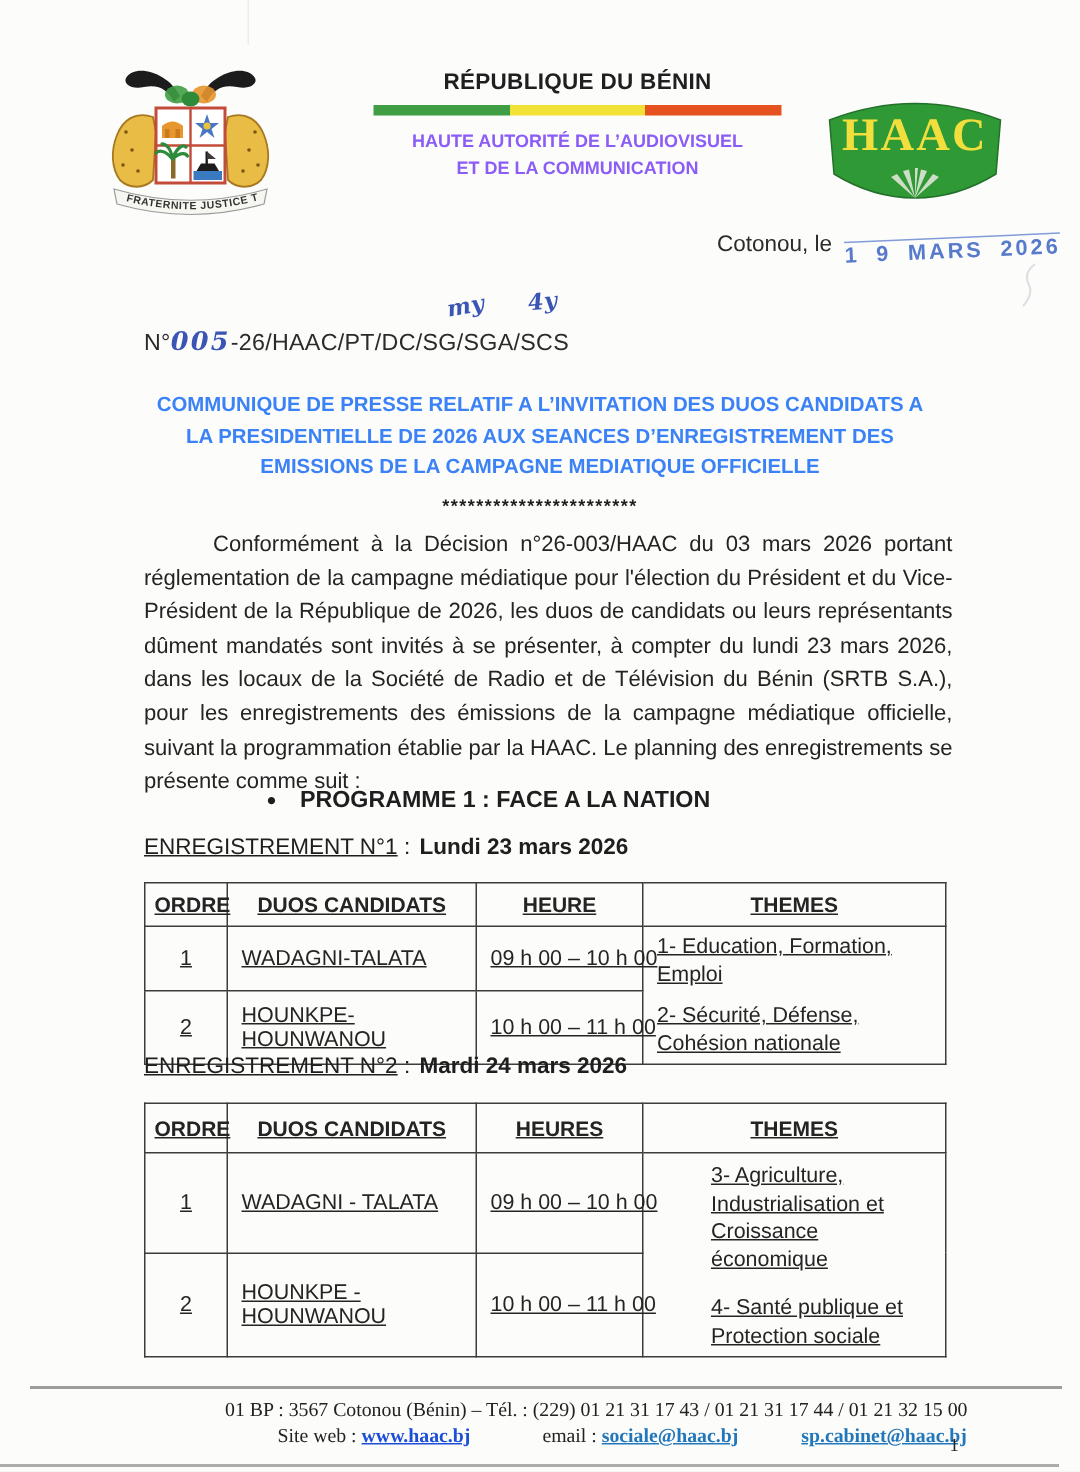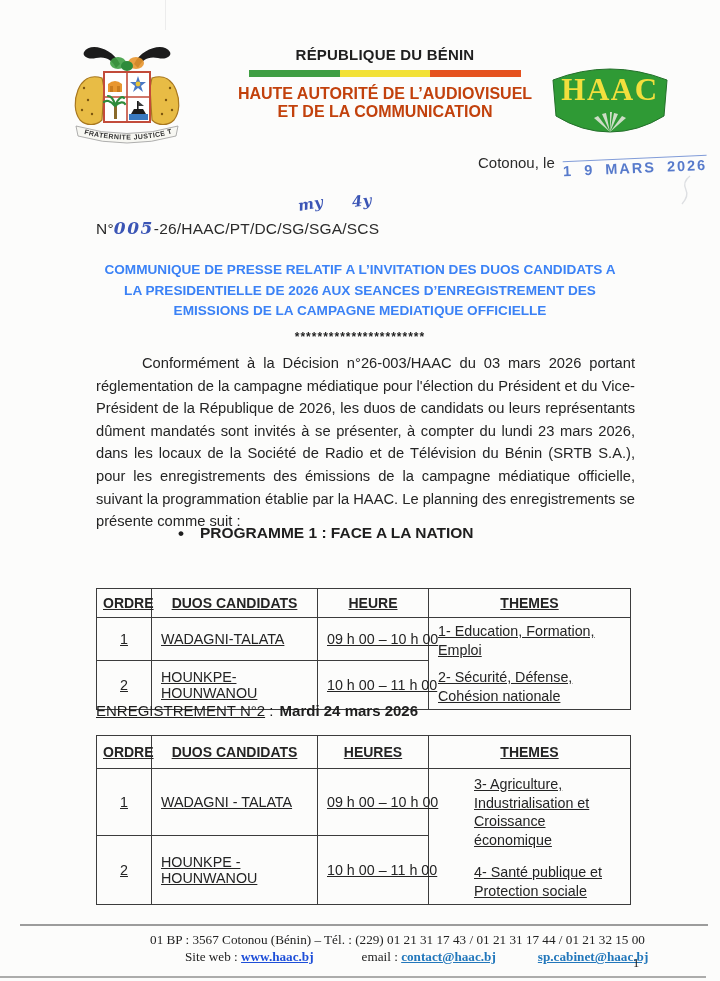--- a/index.html
+++ b/index.html
@@ -14,21 +14,21 @@
   .scan-vline{position:absolute;left:165px;top:0;width:1px;height:30px;background:#ececec;}
   .scan-bottom{position:absolute;left:0;top:976px;width:706px;height:2px;background:#6a6a6a;opacity:.55;}
 
   
   .coat{position:absolute;left:62px;top:38px;width:130px;height:112px;}
   .hdr-center{position:absolute;left:230px;top:46px;width:310px;text-align:center;}
   .republic{font-weight:bold;font-size:15px;letter-spacing:.2px;color:#1f1f1f;}
   .flag-stripe{display:flex;width:272px;height:7px;margin:7px auto 8px auto;}
   .flag-stripe span{flex:1;height:100%;}
   .fg{background:#3f9e43;} .fy{background:#f2e136;} .fr{background:#e5521f;}
-  .authority{font-weight:bold;font-size:16px;line-height:18px;color:#c2410c;}
+  .authority{font-weight:bold;font-size:12px;line-height:18px;color:#8b5cf6;}
   .haac-logo{position:absolute;left:546px;top:52px;width:128px;height:92px;}
 
   
   .dateline{position:absolute;left:478px;top:153px;font-size:15px;white-space:nowrap;}
   .stamp{
     display:inline-block;margin-left:8px;position:relative;top:5px;
     color:#4a70c8;font-weight:bold;font-size:14.5px;letter-spacing:2px;word-spacing:5px;
     transform:rotate(-2.5deg);border-top:1.5px solid rgba(74,112,200,.75);
     padding-top:1px;opacity:.92;
   }
@@ -196,20 +196,23 @@
     <div class="title-line">EMISSIONS DE LA CAMPAGNE MEDIATIQUE OFFICIELLE</div>
     <div class="stars">***********************</div>
   </div>
 
   <div class="body-par">Conformément à la Décision n°26-003/HAAC du 03 mars 2026 portant réglementation de la campagne médiatique pour l'élection du Président et du Vice-Président de la République de 2026, les duos de candidats ou leurs représentants dûment mandatés sont invités à se présenter, à compter du lundi 23 mars 2026, dans les locaux de la Société de Radio et de Télévision du Bénin (SRTB S.A.), pour les enregistrements des émissions de la campagne médiatique officielle, suivant la programmation établie par la HAAC. Le planning des enregistrements se présente comme suit :</div>
 
   <div class="programme">
     <span class="bullet">•</span><span>PROGRAMME 1 : FACE A LA NATION</span>
   </div>
 
+  <div class="session-hd s1">
+    <span class="u">ENREGISTREMENT N°1</span><span> : </span><b>Lundi 23 mars 2026</b>
+  </div>
 
   <table class="doc-table t1">
     <colgroup>
         <col style="width:55px">
         <col style="width:166px">
         <col style="width:111px">
         <col style="width:202px">
       </colgroup>
     <tbody>
         <tr>
@@ -266,18 +269,18 @@
       <td class="c-ordre">2</td>
       <td class="c-duo">HOUNKPE - HOUNWANOU</td>
       <td class="c-heure">10 h 00 – 11 h 00</td>
     </tr>
   </tbody>
     </table>
 
   <div class="footer-rule"></div>
   <div class="footer">01 BP : 3567  Cotonou (Bénin) – Tél. : (229) 01 21 31 17 43 / 01 21 31 17 44 / 01 21 32 15 00</div>
   <div class="footer-l2">
-    <span>Site web : </span><a class="site" href="#">www.haac.bj</a><span class="gap1"></span><span>email : </span><a class="mail" href="#">contact@haac.bj</a><span class="gap2"></span><a class="mail" href="#">sp.cabinet@haac.bj</a>
+    <span>Site web : </span><a class="site" href="#">www.haac.bj</a><span class="gap1"></span><span>email : </span><a class="mail" href="#">sociale@haac.bj</a><span class="gap2"></span><a class="mail" href="#">sp.cabinet@haac.bj</a>
   </div>
   <div class="page-num">1</div>
 
   <div class="scan-bottom"></div>
 </div>
 
 </body></html>

